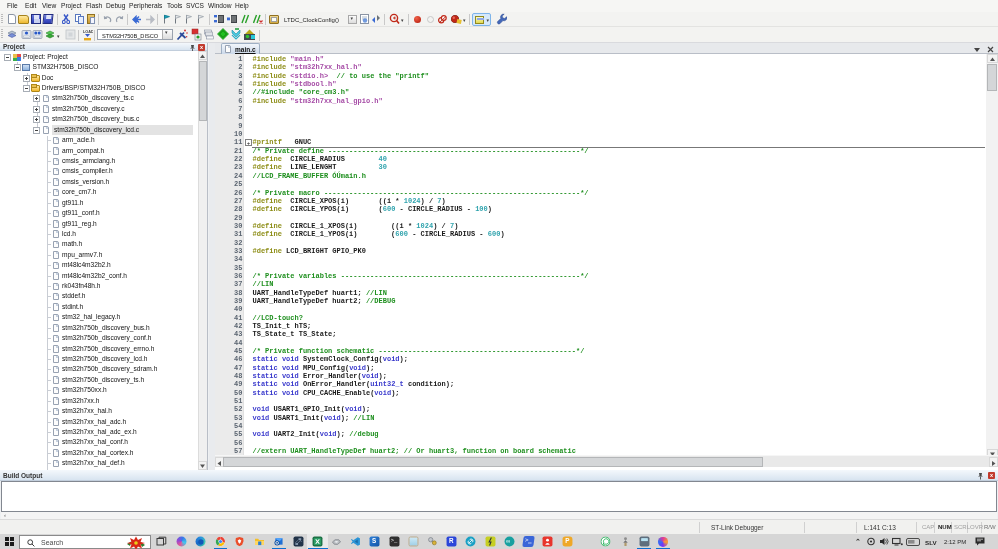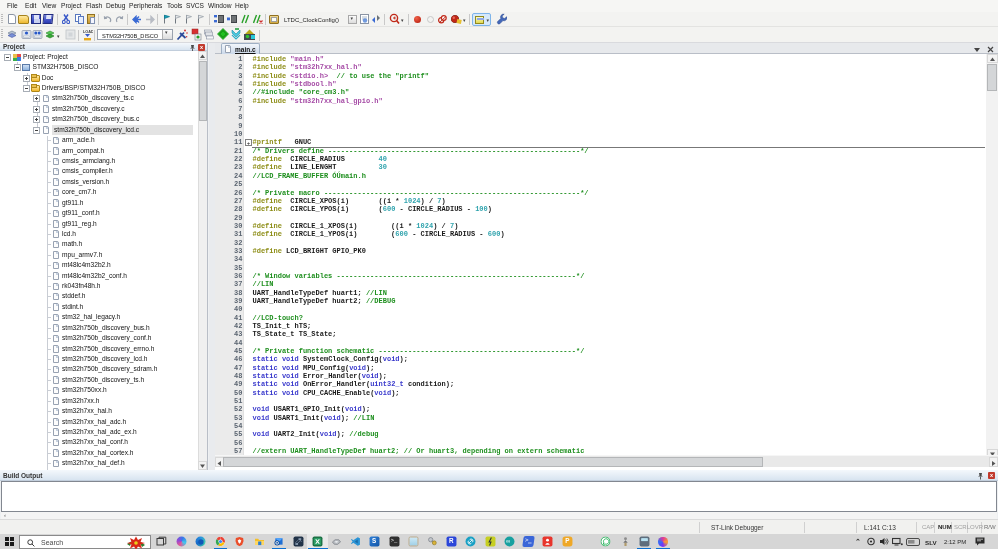--- a/index.html
+++ b/index.html
@@ -663,57 +663,57 @@
 <span class="pp">#include</span> <span class="str">"stm32h7xx_hal.h"</span>
 <span class="pp">#include</span> <span class="str">&lt;stdio.h&gt;</span>  <span class="com">// to use the "printf"</span>
 <span class="pp">#include</span> <span class="str">"stdbool.h"</span>
 <span class="com">//#include "core_cm3.h"</span>
 <span class="pp">#include</span> <span class="str">"stm32h7xx_hal_gpio.h"</span>
 
 
 
 
 <span class="pp">#printf</span>   GNUC
-<span class="com">/* Drivers define ------------------------------------------------------------*/</span>
+<span class="com">/* Private define ------------------------------------------------------------*/</span>
 <span class="pp">#define</span>  CIRCLE_RADIUS        <span class="num">40</span>
 <span class="pp">#define</span>  LINE_LENGHT          <span class="num">30</span>
 <span class="com">//LCD_FRAME_BUFFER ÓÚmain.h</span>
 
 <span class="com">/* Private macro -------------------------------------------------------------*/</span>
 <span class="pp">#define</span>  CIRCLE_XPOS(i)       ((i * <span class="num">1024</span>) / <span class="num">7</span>)
 <span class="pp">#define</span>  CIRCLE_YPOS(i)       (<span class="num">600</span> - CIRCLE_RADIUS - <span class="num">100</span>)
 
 <span class="pp">#define</span>  CIRCLE_1_XPOS(i)        ((i * <span class="num">1024</span>) / <span class="num">7</span>)
 <span class="pp">#define</span>  CIRCLE_1_YPOS(i)        (<span class="num">600</span> - CIRCLE_RADIUS - <span class="num">600</span>)
 
 <span class="pp">#define</span> LCD_BRIGHT GPIO_PK0
 
 
-<span class="com">/* Window variables ---------------------------------------------------------*/</span>
+<span class="com">/* Private variables ---------------------------------------------------------*/</span>
 <span class="com">//LIN</span>
 UART_HandleTypeDef huart1; <span class="com">//LIN</span>
 UART_HandleTypeDef huart2; <span class="com">//DEBUG</span>
 
 <span class="com">//LCD-touch?</span>
 TS_Init_t hTS;
 TS_State_t TS_State;
 
 <span class="com">/* Private function schematic -----------------------------------------------*/</span>
 <span class="kw">static</span> <span class="kw">void</span> SystemClock_Config(<span class="kw">void</span>);
 <span class="kw">static</span> <span class="kw">void</span> MPU_Config(<span class="kw">void</span>);
 <span class="kw">static</span> <span class="kw">void</span> Error_Handler(<span class="kw">void</span>);
 <span class="kw">static</span> <span class="kw">void</span> OnError_Handler(<span class="kw">uint32_t</span> condition);
 <span class="kw">static</span> <span class="kw">void</span> CPU_CACHE_Enable(<span class="kw">void</span>);
 
 <span class="kw">void</span> USART1_GPIO_Init(<span class="kw">void</span>);
 <span class="kw">void</span> USART1_Init(<span class="kw">void</span>); <span class="com">//LIN</span>
 
 <span class="kw">void</span> UART2_Init(<span class="kw">void</span>); <span class="com">//debug</span>
 
-<span class="com">//extern UART_HandleTypeDef huart2; // Or huart3, depending on extern schematic</span></pre>
+<span class="com">//extern UART_HandleTypeDef huart2; // Or huart3, function on board schematic</span></pre>
         </div>
     <div id="foldbox">+</div>
     <div id="foldline"></div>
     <div id="evscroll">
       <div class="sbtn" style="left:1px;top:0;width:11px">
             <svg width="7" height="7" viewBox="0 0 7 7" style="margin:1px auto 0">
               <path d="M3.5 1.5 L6 5 H1 Z" fill="#555"></path>
             </svg>
           </div>
       <div class="sbtn" style="left:1px;bottom:0;width:11px">

